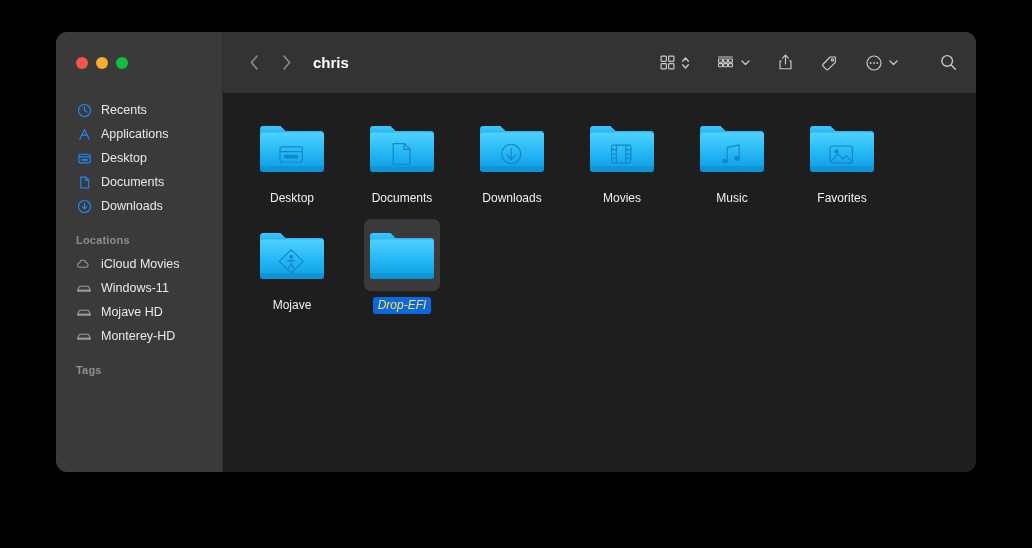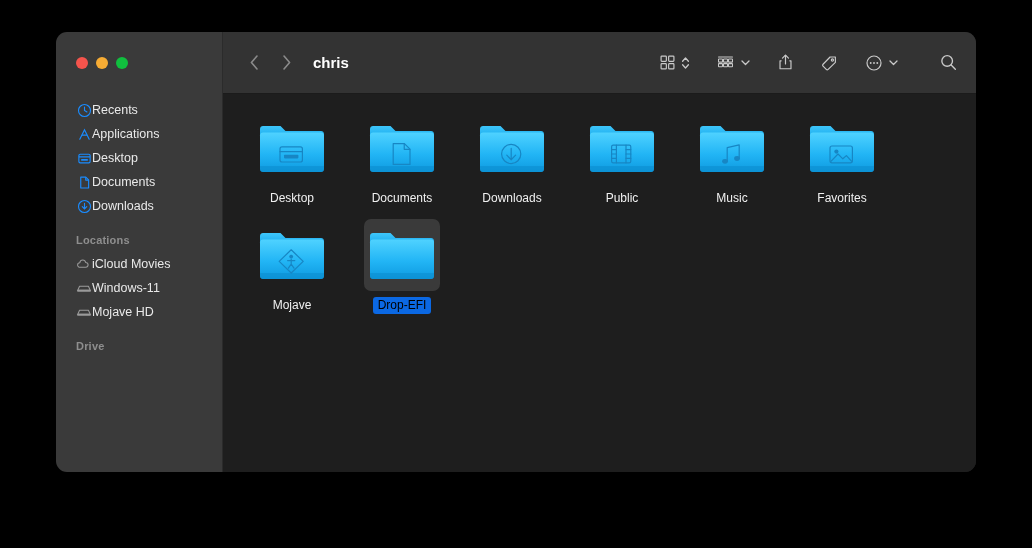--- a/index.html
+++ b/index.html
@@ -66,20 +66,21 @@
     padding: 6px 0 6px 20px;
     letter-spacing: 0.2px;
   }
   .sb-group { margin-bottom: 10px; }
 
   .sb-item {
     display: flex;
     align-items: center;
     height: 24px;
     padding-left: 20px;
+    gap: 9px;
     cursor: default;
   }
   .sb-icon {
     width: 16px;
     height: 16px;
     flex: 0 0 16px;
     display: flex;
     align-items: center;
     justify-content: center;
     color: #1a8cff;
@@ -197,21 +198,22 @@
     color: #f0f0f0;
     padding: 1px 5px 2px 5px;
     border-radius: 3px;
     white-space: nowrap;
     max-width: 104px;
     overflow: hidden;
     text-overflow: ellipsis;
   }
   .icon-cell.selected .icon-label {
     background: #0b68e3;
-    color: #000000;
+    color: #fde047;
+    font-style: italic;
   }
 
   .folder-svg { display: block; }
 </style>
 </head>
 <body>
 
 <div id="finder-window">
 
   <div id="sidebar">
@@ -303,25 +305,34 @@
         <div class="sb-item">
           <span class="sb-icon">
             <svg width="16" height="16" viewBox="0 0 18 16" fill="none" stroke="#9a9a9a" stroke-width="1.15" stroke-linejoin="round">
               <path d="M2 10.6 L4 6 H14 L16 10.6 Z"></path>
               <path d="M2 10.6 H16 V11.6 H2 Z"></path>
             </svg>
           </span>
           <span class="sb-label">Mojave HD</span>
         </div>
 
+        <div class="sb-item">
+          <span class="sb-icon">
+            <svg width="16" height="16" viewBox="0 0 18 16" fill="none" stroke="#9a9a9a" stroke-width="1.15" stroke-linejoin="round">
+              <path d="M2 10.6 L4 6 H14 L16 10.6 Z"></path>
+              <path d="M2 10.6 H16 V11.6 H2 Z"></path>
+            </svg>
+          </span>
+          <span class="sb-label">Monterey-HD</span>
+        </div>
 
       </div>
 
       <div class="sb-group">
-        <div class="sb-header">Drive</div>
+        <div class="sb-header">Tags</div>
       </div>
 
     </div>
   </div>
 
   <div id="main">
 
     <div id="toolbar">
 
       <div class="nav-arrows">
@@ -530,21 +541,21 @@
                 <path d="M4 10 C4 8.3 5.3 7 7 7 H24.5 L29.5 12 H65 C66.7 12 68 13.3 68 15 V19 H4 Z" fill="url(#fg3t)"></path>
                 <path d="M4 16.5 C4 14.8 5.3 13.5 7 13.5 H65 C66.7 13.5 68 14.8 68 16.5 V50 C68 51.7 66.7 53 65 53 H7 C5.3 53 4 51.7 4 50 Z" fill="url(#fg3b)"></path>
                 <path d="M4 47 H68 V50 C68 51.7 66.7 53 65 53 H7 C5.3 53 4 51.7 4 50 Z" fill="#0b8ccd" opacity="0.55"></path>
                 <g transform="translate(0,-1) scale(0.80) translate(8,10)">
                   <rect x="24" y="24" width="24" height="22" rx="2" stroke="#1786c4" stroke-width="1.5" fill="none" stroke-linejoin="round" stroke-linecap="round"></rect>
                   <path d="M30 24 V46 M42 24 V46" stroke="#1786c4" stroke-width="1.5" fill="none" stroke-linejoin="round" stroke-linecap="round"></path>
                   <path d="M24 29.5 H30 M24 35 H30 M24 40.5 H30 M42 29.5 H48 M42 35 H48 M42 40.5 H48" stroke="#1786c4" stroke-width="1.5" fill="none" stroke-linejoin="round" stroke-linecap="round"></path>
                 </g>
               </svg>
             </div>
-            <div class="icon-label">Public</div>
+            <div class="icon-label">Movies</div>
           </div>
           <div class="icon-cell">
             <div class="icon-thumb-wrap">
               <svg class="folder-svg" width="72" height="58" viewBox="0 0 72 58">
                 <defs>
                   <linearGradient id="fg4" x1="0" y1="0" x2="0" y2="1">
                     <option></option>
                   </linearGradient>
                   <linearGradient id="fg4b" x1="0" y1="0" x2="0" y2="1">
                     <stop offset="0" stop-color="#4fd2ff"></stop>

